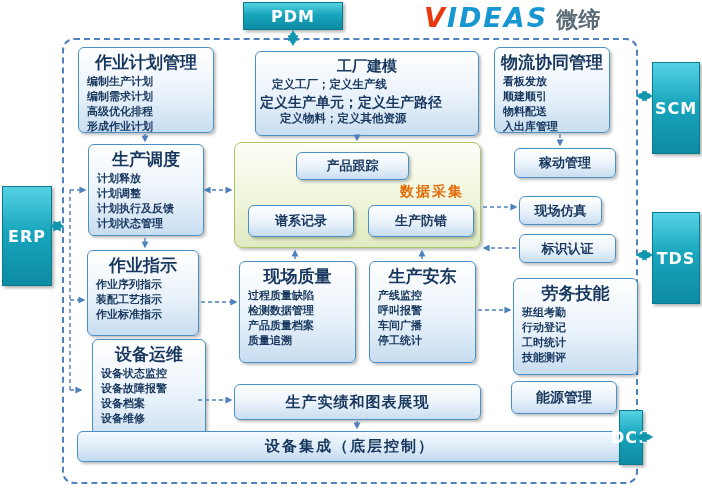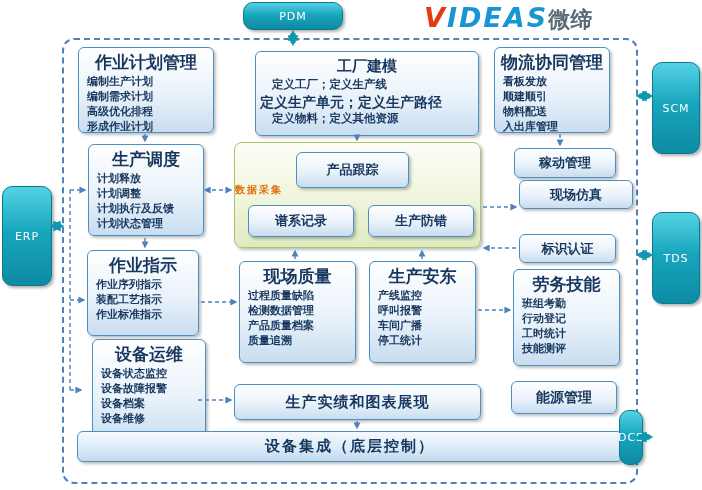--- a/index.html
+++ b/index.html
@@ -1,43 +1,43 @@
 <!DOCTYPE html>
 <html><head>
 <meta charset="utf-8">
 <style>
   *{margin:0;padding:0;box-sizing:border-box}
   html,body{width:702px;height:490px}
   body{font-family:"DejaVu Sans","Liberation Sans",sans-serif;background:#fff;overflow:hidden}
   #screen{position:relative;width:702px;height:490px;background:#fff}
   .abs{position:absolute}
   .panel{left:62px;top:38px;width:576px;height:446px;border:2px dashed #4f81bd;border-radius:12px;background:#fff;z-index:1}
-  .ext{display:flex;align-items:center;justify-content:center;color:#fff;font-weight:normal;font-size:11px;
+  .ext{display:flex;align-items:center;justify-content:center;color:#fff;font-weight:bold;font-size:16px;
        background:linear-gradient(180deg,#55d2e4 0%,#18a6bd 45%,#0d8ba3 100%);
-       border:1px solid #0a7a90;border-radius:10px;box-shadow:2px 2px 3px rgba(0,0,0,.3);z-index:3;letter-spacing:1px}
+       border:1px solid #0a7a90;border-radius:0;box-shadow:2px 2px 3px rgba(0,0,0,.3);z-index:3;letter-spacing:1px}
   .mod{border:1.5px solid #4a90c4;border-radius:6px;overflow:hidden;z-index:2;
        background:linear-gradient(180deg,#ffffff 0%,#e9f2fa 55%,#c8ddf0 100%);
        box-shadow:2px 2px 3px rgba(0,0,0,.25)}
   .mod .t{text-align:center;font-weight:bold;font-size:17px;color:#17375e;padding:3px 2px 1px;white-space:nowrap}
   .mod .i{font-size:11px;font-weight:bold;color:#17375e;padding-left:8px;line-height:1.35;white-space:nowrap}
   .small{display:flex;align-items:center;justify-content:center;font-weight:bold;font-size:13px;color:#17375e}
   .core{border:1.5px solid #a9c56c;border-radius:8px;z-index:2;
         background:linear-gradient(180deg,#fdfef8 0%,#eef4d8 60%,#dfeac0 100%);
         box-shadow:2px 2px 3px rgba(0,0,0,.25)}
   .brand{font-size:27px;font-weight:bold;font-style:italic;color:#1796d2;letter-spacing:2px;display:inline-block}
   .brand::first-letter{color:#e8380d}
   .brandcn{font-size:22px;font-weight:bold;color:#5a6b76}
-  .dc{position:absolute;left:0;right:16px;text-align:left;font-weight:bold;font-size:10px;color:#e36c0a;letter-spacing:2px}
+  .dc{position:absolute;left:0;right:16px;text-align:right;font-weight:bold;font-size:14px;color:#e36c0a;letter-spacing:2px}
 </style>
 </head>
 <body>
 
 <div id="screen">
 
-  <div class="abs" style="left:424px;top:2px;display:flex;align-items:baseline;gap:0;z-index:3">
+  <div class="abs" style="left:424px;top:2px;display:flex;align-items:baseline;gap:8px;z-index:3">
     <span class="brand">VIDEAS</span>
     <span class="brandcn">微缔</span>
   </div>
 
   <div class="abs ext" style="left:243px;top:2px;width:100px;height:28px">PDM</div>
   <div class="abs ext" style="left:2px;top:186px;width:50px;height:100px">ERP</div>
   <div class="abs ext" style="left:652px;top:62px;width:48px;height:92px">SCM</div>
   <div class="abs ext" style="left:652px;top:212px;width:48px;height:92px">TDS</div>
   <div class="abs ext" style="left:619px;top:410px;width:24px;height:55px">DCS</div>
 
@@ -48,48 +48,48 @@
     <div class="i">编制生产计划</div>
     <div class="i">编制需求计划</div>
     <div class="i">高级优化排程</div>
     <div class="i">形成作业计划</div>
   </div>
 
   <div class="abs mod" style="left:255px;top:51px;width:224px;height:85px">
     <div class="t" style="font-size:15px;padding-top:5px">工厂建模</div>
     <div class="i" style="padding-left:16px;font-size:11.5px">定义工厂；定义生产线</div>
     <div class="i" style="padding-left:4px;font-size:14px">定义生产单元；定义生产路径</div>
-    <div class="i" style="padding-left:16px;font-size:11.5px">定义物料；定义其他资源</div>
+    <div class="i" style="padding-left:24px;font-size:11.5px">定义物料；定义其他资源</div>
   </div>
 
   <div class="abs mod" style="left:494px;top:47px;width:116px;height:86px">
     <div class="t">物流协同管理</div>
     <div class="i">看板发放</div>
     <div class="i">顺建顺引</div>
     <div class="i">物料配送</div>
     <div class="i">入出库管理</div>
   </div>
 
   <div class="abs mod" style="left:88px;top:144px;width:116px;height:92px">
     <div class="t">生产调度</div>
     <div class="i">计划释放</div>
     <div class="i">计划调整</div>
     <div class="i">计划执行及反馈</div>
     <div class="i">计划状态管理</div>
   </div>
 
   <div class="abs core" style="left:234px;top:142px;width:247px;height:106px">
-    <div class="abs mod small" style="left:61px;top:9px;width:113px;height:36px">产品跟踪</div>
+    <div class="abs mod small" style="left:61px;top:9px;width:113px;height:28px">产品跟踪</div>
     <div class="dc" style="top:40px">数据采集</div>
     <div class="abs mod small" style="left:13px;top:62px;width:106px;height:32px">谱系记录</div>
     <div class="abs mod small" style="left:133px;top:62px;width:106px;height:32px">生产防错</div>
   </div>
 
   <div class="abs mod small" style="left:514px;top:148px;width:102px;height:30px">稼动管理</div>
-  <div class="abs mod small" style="left:519px;top:180px;width:114px;height:29px">现场仿真</div>
+  <div class="abs mod small" style="left:519px;top:196px;width:83px;height:29px">现场仿真</div>
   <div class="abs mod small" style="left:519px;top:234px;width:97px;height:29px">标识认证</div>
 
   <div class="abs mod" style="left:87px;top:250px;width:112px;height:86px">
     <div class="t">作业指示</div>
     <div class="i">作业序列指示</div>
     <div class="i">装配工艺指示</div>
     <div class="i">作业标准指示</div>
   </div>
 
   <div class="abs mod" style="left:239px;top:261px;width:117px;height:102px">
@@ -101,21 +101,21 @@
   </div>
 
   <div class="abs mod" style="left:369px;top:261px;width:107px;height:102px">
     <div class="t">生产安东</div>
     <div class="i">产线监控</div>
     <div class="i">呼叫报警</div>
     <div class="i">车间广播</div>
     <div class="i">停工统计</div>
   </div>
 
-  <div class="abs mod" style="left:513px;top:269px;width:107px;height:97px">
+  <div class="abs mod" style="left:513px;top:278px;width:125px;height:97px">
     <div class="t">劳务技能</div>
     <div class="i">班组考勤</div>
     <div class="i">行动登记</div>
     <div class="i">工时统计</div>
     <div class="i">技能测评</div>
   </div>
 
   <div class="abs mod" style="left:92px;top:339px;width:114px;height:106px">
     <div class="t">设备运维</div>
     <div class="i">设备状态监控</div>

